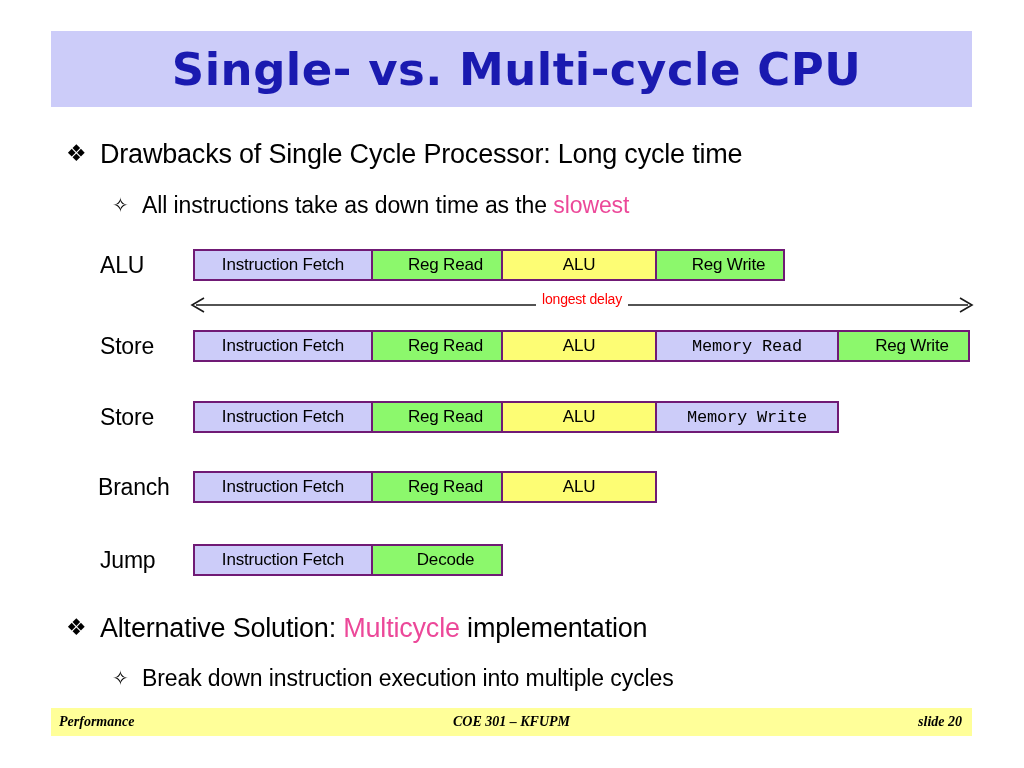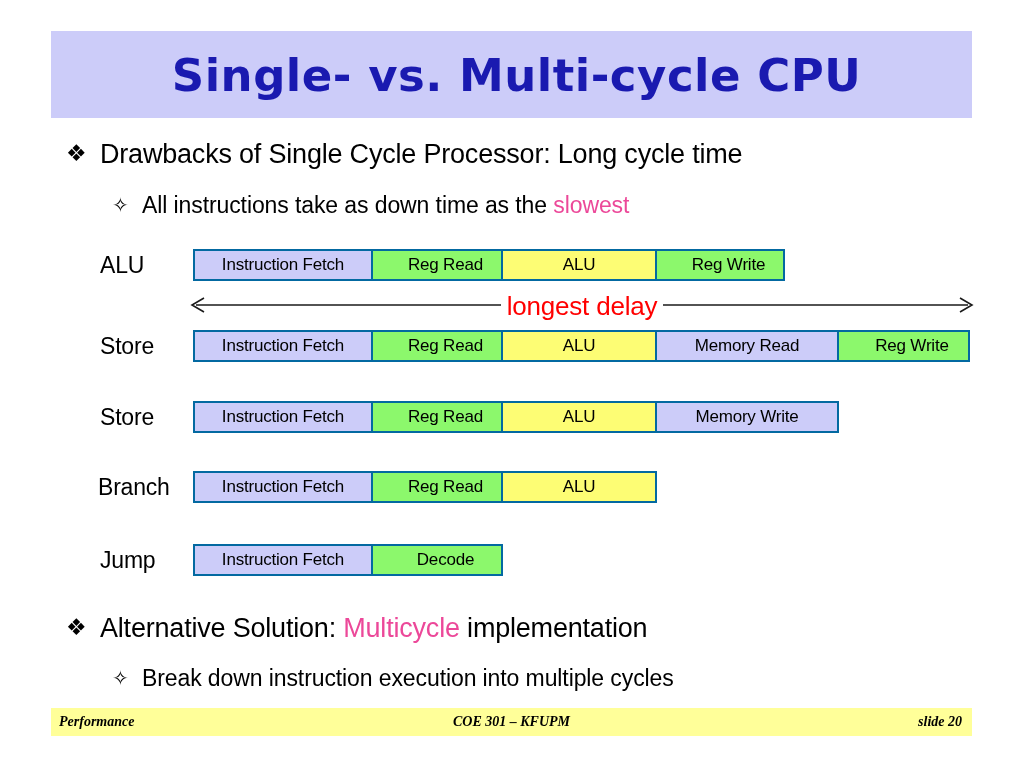--- a/index.html
+++ b/index.html
@@ -15,21 +15,21 @@
     font-family: "Liberation Sans", sans-serif;
     color: #000000;
   }
 
   
   .title-band {
     position: absolute;
     left: 51px;
     top: 31px;
     width: 921px;
-    height: 87px;
+    height: 76px;
     background: #ccccf9;
   }
   .title-text {
     position: absolute;
     left: 0;
     right: 0;
     top: 50%;
     transform: translateY(-50%);
     text-align: center;
     font-family: "DejaVu Sans", sans-serif;
@@ -92,35 +92,35 @@
   }
   .row-label {
     position: absolute;
     font-size: 23px;
     color: #000;
     white-space: nowrap;
     letter-spacing: -0.2px;
   }
   .blk {
     box-sizing: border-box;
-    border: 2px solid #0369a1;
+    border: 2px solid #701a75;
     margin-left: -2px;
     display: flex;
     align-items: center;
     justify-content: center;
     font-size: 17px;
     color: #000;
     white-space: nowrap;
     letter-spacing: -0.2px;
   }
   .blk:first-child { margin-left: 0; }
   .c-fetch  { background: #ccccf9; }
   .c-green  { background: #8cf86c; padding-left: 17px; }
   .c-yellow { background: #fdfd74; }
-  .c-mem    { background: #ccccf9; }
+  .c-mem    { background: #ccccf9; font-family: Liberation Mono, monospace; }
 
   
   #row-alu    { left: 193px; top: 249px; }
   #row-load   { left: 193px; top: 330px; }
   #row-store  { left: 193px; top: 401px; }
   #row-branch { left: 193px; top: 471px; }
   #row-jump   { left: 193px; top: 544px; }
 
   #lbl-alu    { left: 100px; top: 252px; }
   #lbl-load   { left: 100px; top: 333px; }
@@ -136,21 +136,21 @@
     width: 788px;
     height: 28px;
   }
   .delay-wrap svg { display: block; }
   .delay-label {
     position: absolute;
     left: 0;
     right: 0;
     top: 0;
     text-align: center;
-    font-size: 26px;
+    font-size: 14px;
     color: #ff0000;
     white-space: nowrap;
     letter-spacing: -0.2px;
   }
   .delay-label span {
     background: #ffffff;
     padding: 0 6px;
   }
 
   

